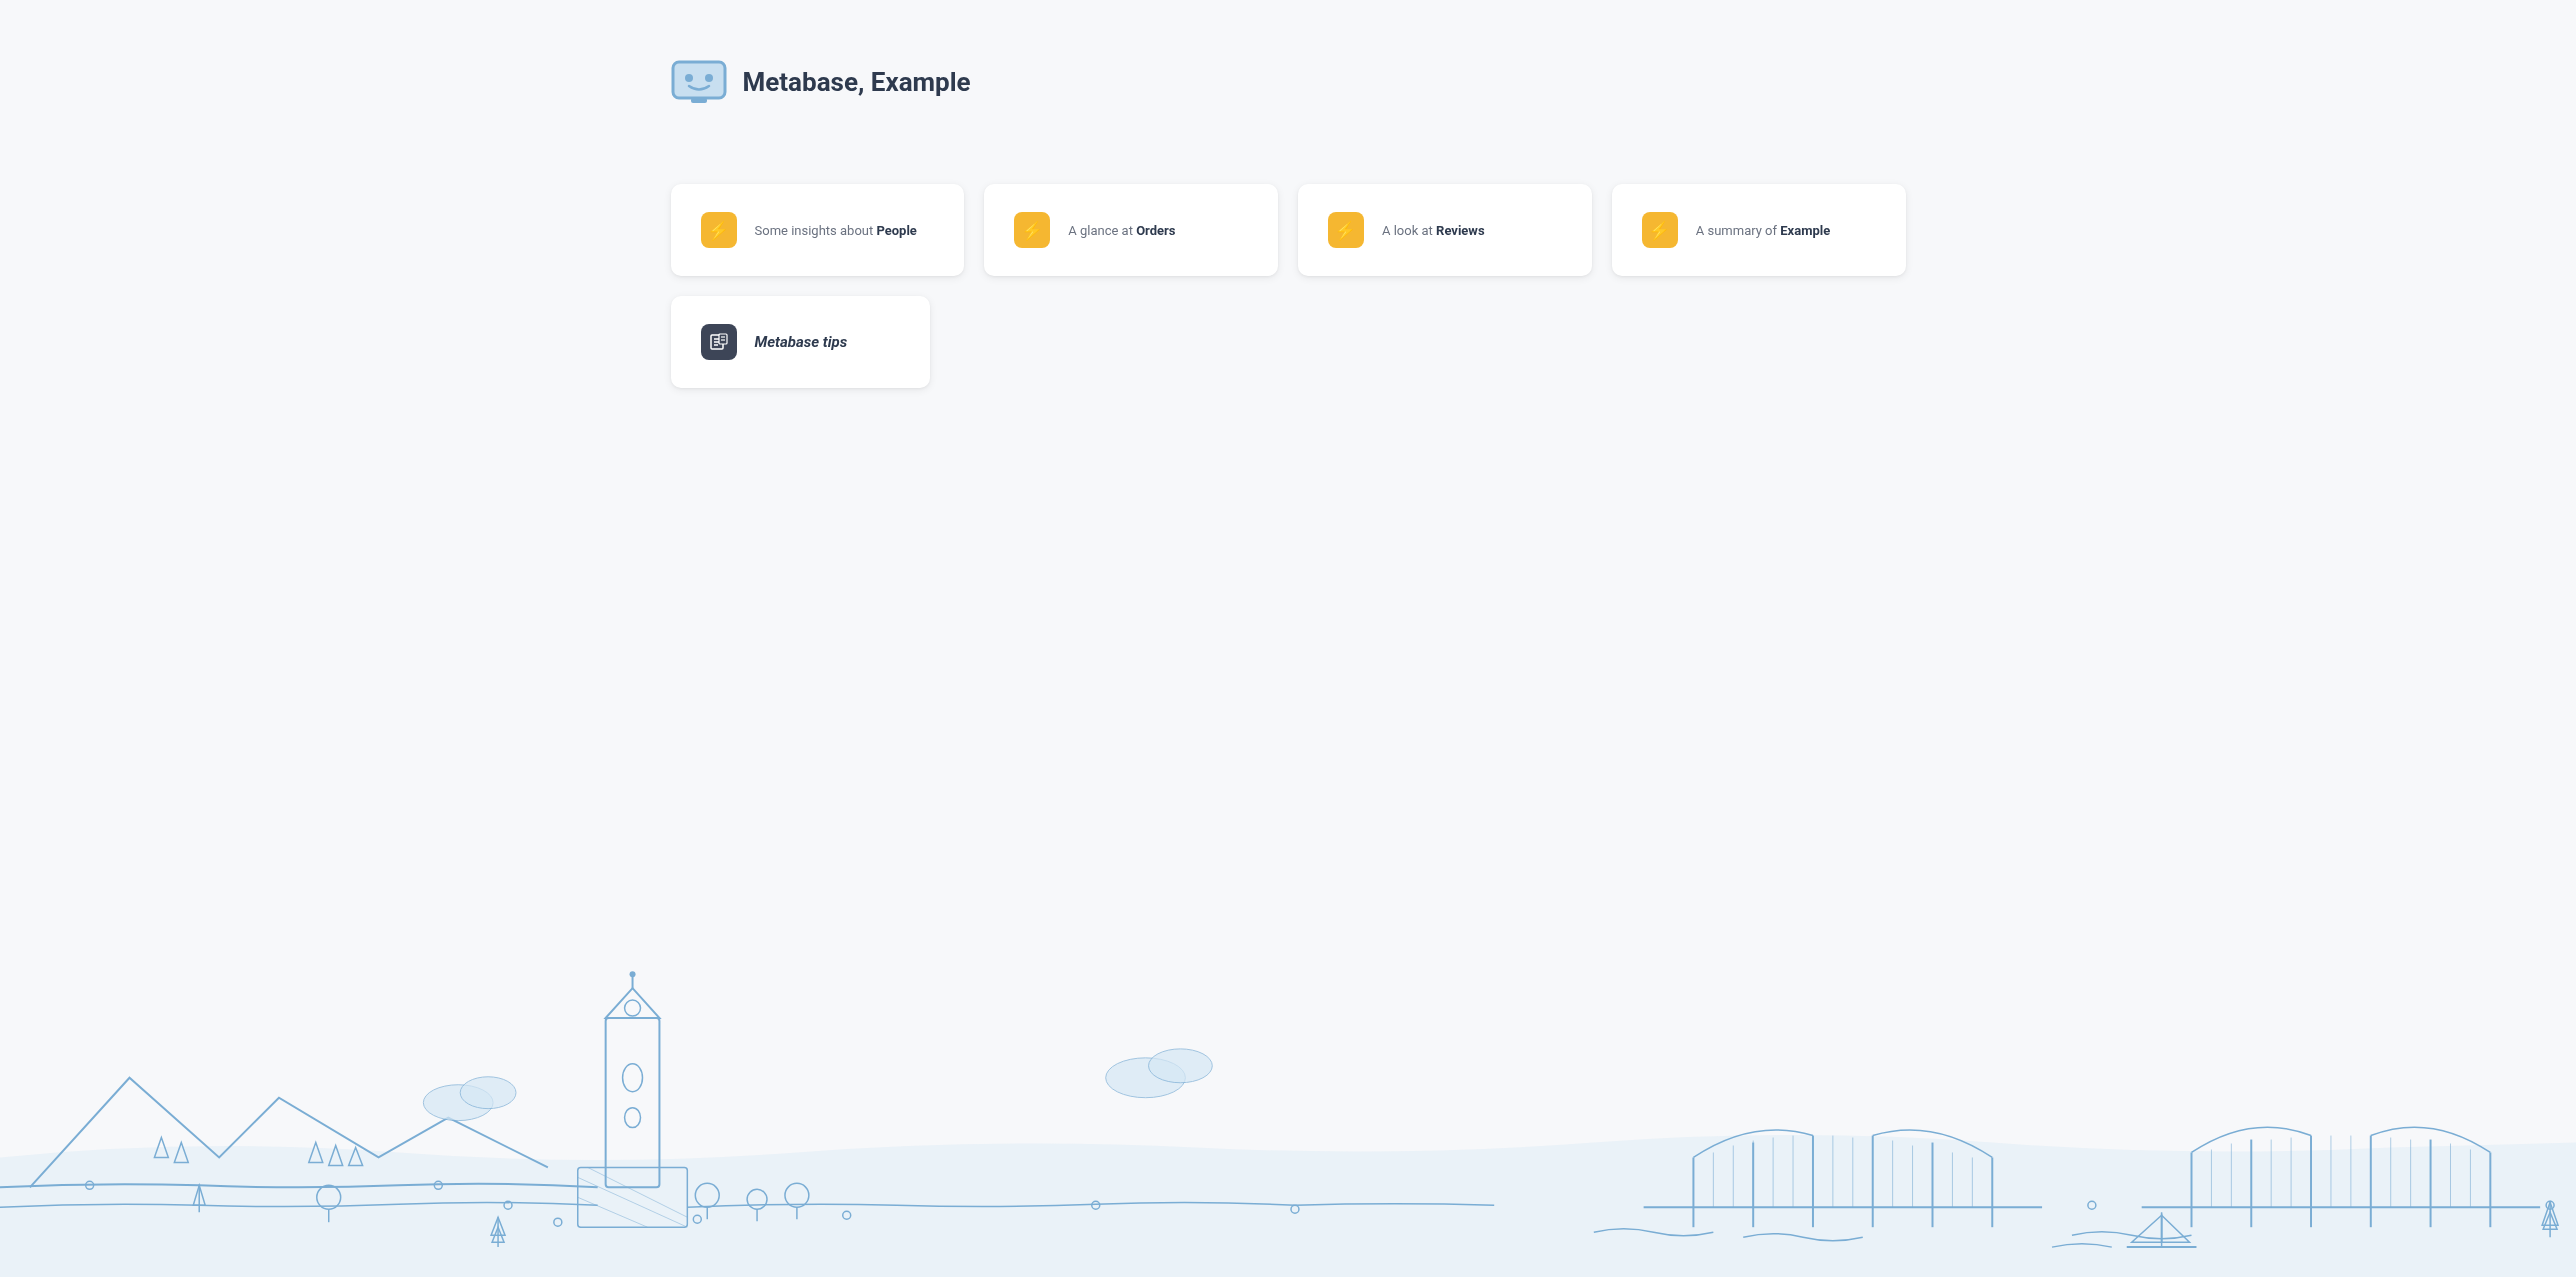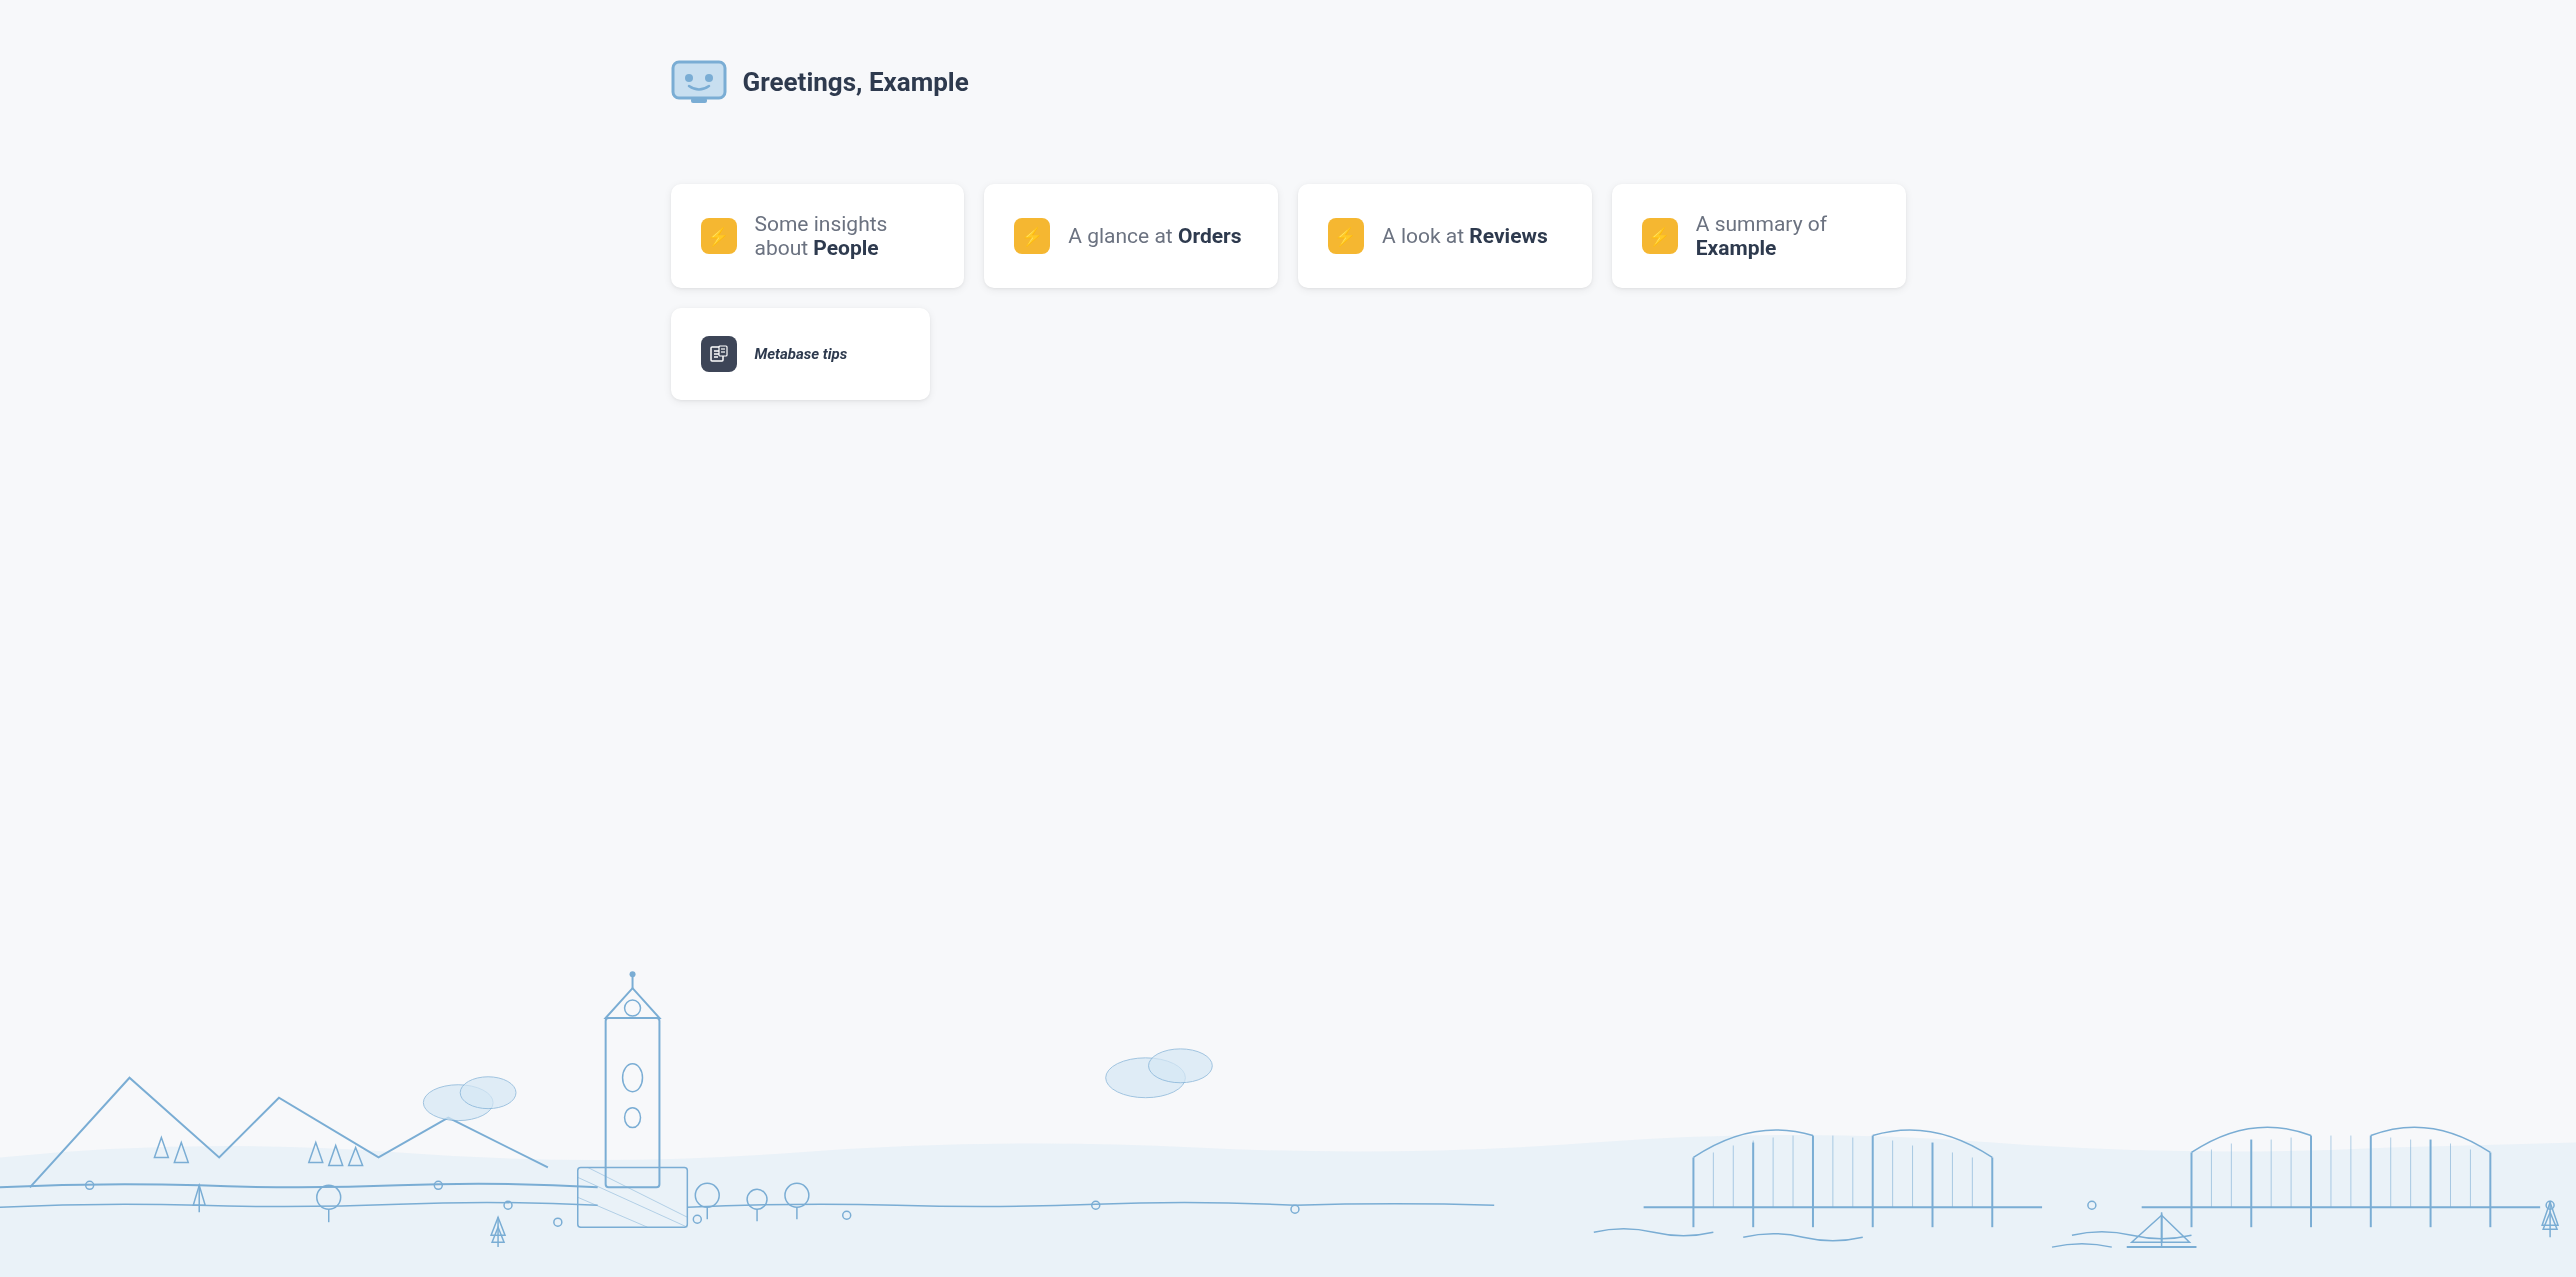--- a/index.html
+++ b/index.html
@@ -77,21 +77,21 @@
       background: #3d4557;
       border-radius: 8px;
       display: flex;
       align-items: center;
       justify-content: center;
       flex-shrink: 0;
       font-size: 16px;
     }
 
     .card-text {
-      font-size: 21px;
+      font-size: 13px;
       color: #6b7280;
       font-weight: 400;
     }
 
     .card-text strong {
       color: #2e3a4e;
       font-weight: 700;
     }
 
     .tips-card {
@@ -138,21 +138,21 @@
 
     <div style="width:56px;height:44px;position:relative;">
       <svg width="56" height="44" viewBox="0 0 56 44" fill="none" xmlns="http://www.w3.org/2000/svg">
         <rect x="2" y="2" width="52" height="36" rx="6" fill="#c8dff0" stroke="#7aadd4" stroke-width="3"></rect>
         <circle cx="18" cy="18" r="4" fill="#7aadd4"></circle>
         <circle cx="38" cy="18" r="4" fill="#7aadd4"></circle>
         <path d="M18 26 Q28 33 38 26" stroke="#7aadd4" stroke-width="2.5" fill="none" stroke-linecap="round"></path>
         <rect x="20" y="38" width="16" height="5" rx="2" fill="#7aadd4"></rect>
       </svg>
     </div>
-    <h1 class="greeting-title">Greetings, Example</h1>
+    <h1 class="greeting-title">Metabase, Example</h1>
   </div>
 
 
   <div class="cards-row">
 
     <div class="card">
       <div class="card-icon">⚡</div>
       <span class="card-text">Some insights about <strong>People</strong></span>
     </div>
 

